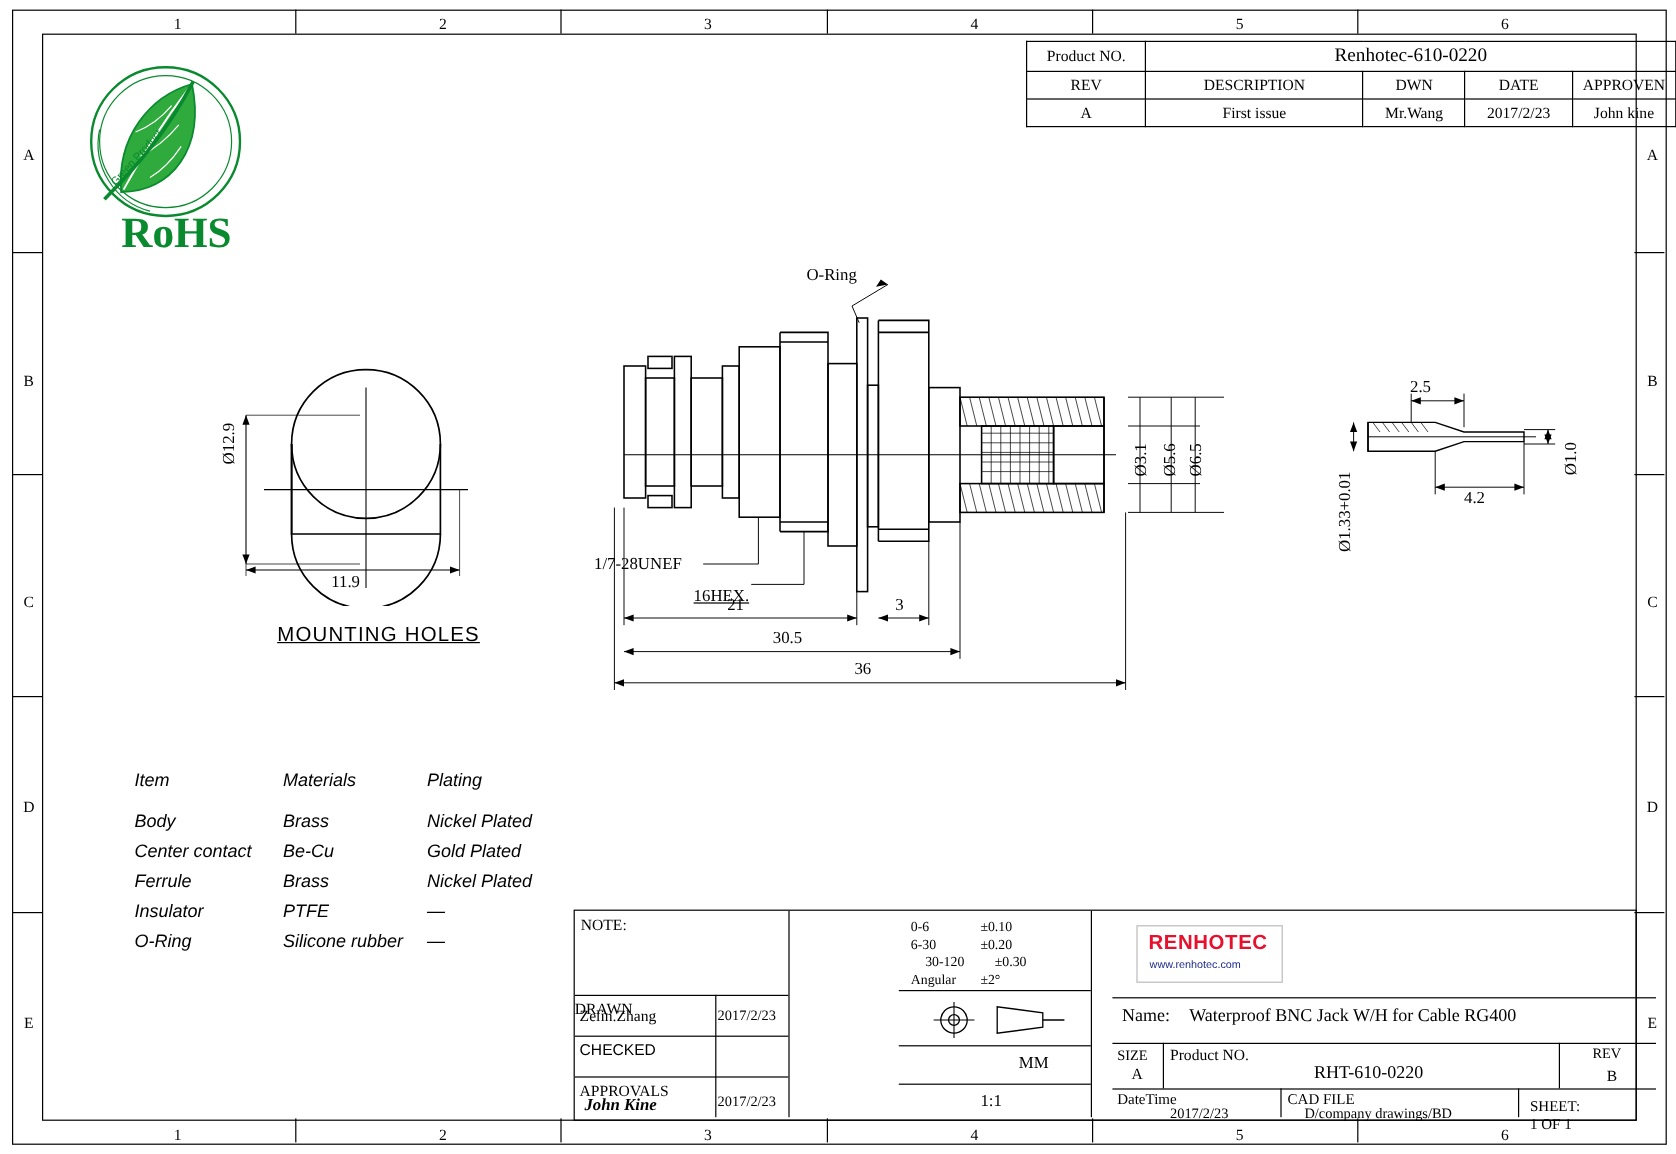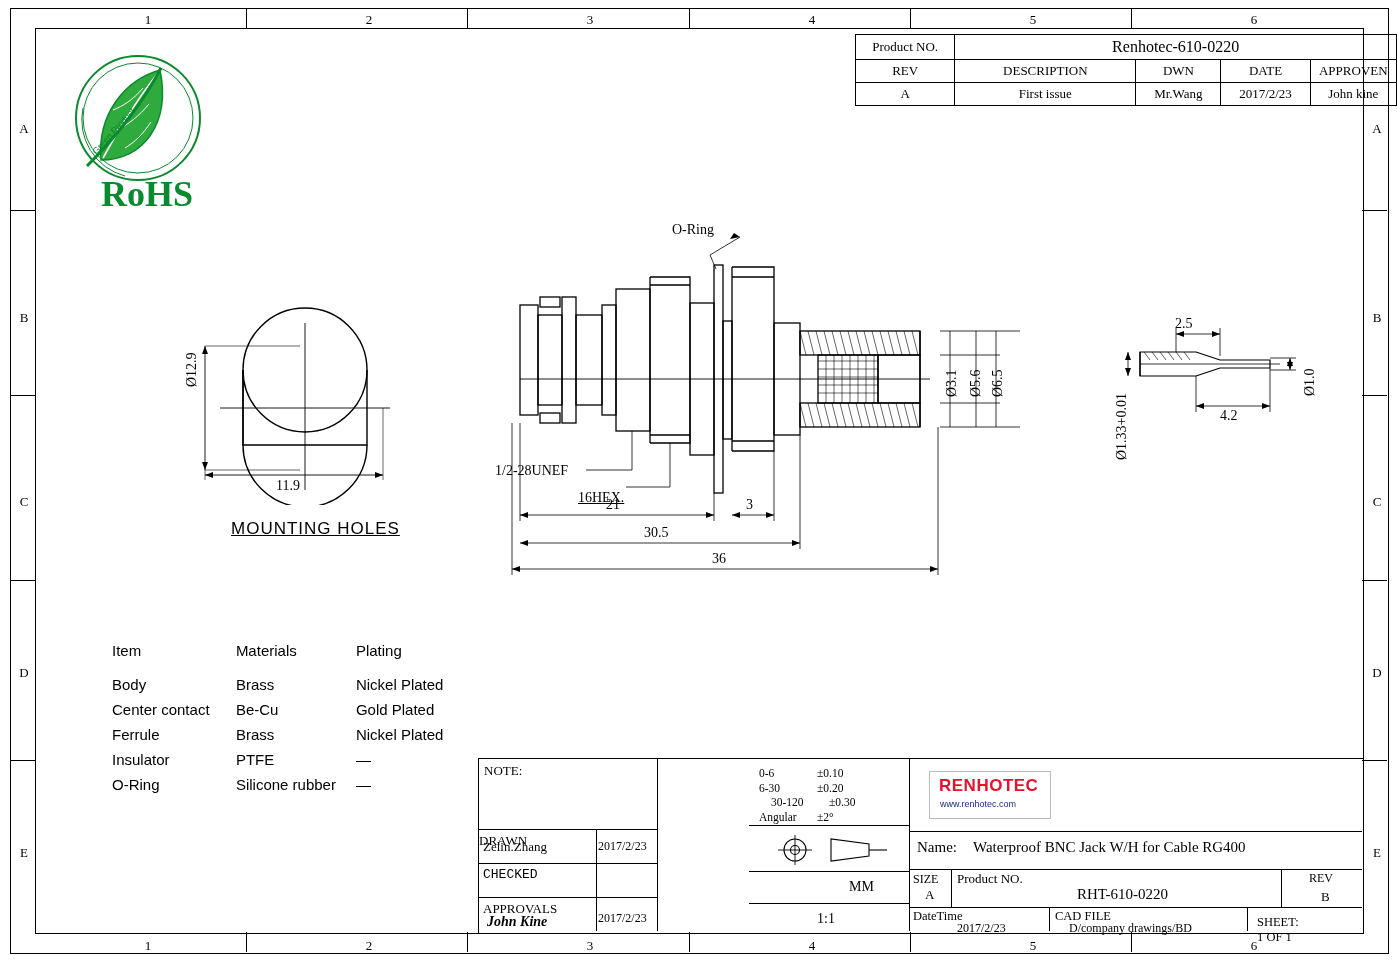--- a/index.html
+++ b/index.html
@@ -271,21 +271,21 @@
         <line x1="300" y1="210" x2="300" y2="324"></line>
 
         <line x1="12" y1="344" x2="438" y2="344"></line>
         <path d="M12 344 l8 -3 v6 z" fill="#000" stroke="none"></path>
         <path d="M438 344 l-8 -3 v6 z" fill="#000" stroke="none"></path>
         <line x1="12" y1="198" x2="12" y2="350"></line>
         <line x1="438" y1="202" x2="438" y2="350"></line>
       </g>
     </svg>
     <div class="abs lbl" style="left:172px;top:-3px;">O-Ring</div>
-    <div class="abs lbl" style="left:-5px;top:238px;">1/2-28UNEF</div>
+    <div class="abs lbl" style="left:-5px;top:238px;">1/7-28UNEF</div>
     <div class="abs lbl underline" style="left:78px;top:265px;">16HEX.</div>
     <div class="abs lbl" style="left:106px;top:272px;">21</div>
     <div class="abs lbl" style="left:246px;top:272px;">3</div>
     <div class="abs lbl" style="left:144px;top:300px;">30.5</div>
     <div class="abs lbl" style="left:212px;top:326px;">36</div>
     <div class="abs lbl" style="left:444px;top:172px;transform:rotate(-90deg);transform-origin:left top;">Ø3.1</div>
     <div class="abs lbl" style="left:468px;top:172px;transform:rotate(-90deg);transform-origin:left top;">Ø5.6</div>
     <div class="abs lbl" style="left:490px;top:172px;transform:rotate(-90deg);transform-origin:left top;">Ø6.5</div>
   </div>
 
@@ -328,21 +328,21 @@
         <path d="M8 42 l-3 8 h6 z" fill="#000" stroke="none"></path>
         <path d="M8 66 l-3 -8 h6 z" fill="#000" stroke="none"></path>
       </g>
     </svg>
     <div class="abs lbl" style="left:55px;top:6px;">2.5</div>
     <div class="abs lbl" style="left:100px;top:98px;">4.2</div>
     <div class="abs lbl" style="left:182px;top:86px;transform:rotate(-90deg);transform-origin:left top;">Ø1.0</div>
     <div class="abs lbl" style="left:-6px;top:150px;transform:rotate(-90deg);transform-origin:left top;">Ø1.33+0.01</div>
   </div>
 
-  <div class="abs" style="left:112px;top:638px;width:360px;">
+  <div class="abs" style="left:112px;top:638px;width:360px;font-style:italic;">
     <div style="display:flex;font-size:15px;line-height:25px;">
       <div style="width:160px;">
         <div>Item</div>
         <div style="height:9px;"></div>
         <div>Body</div>
         <div>Center contact</div>
         <div>Ferrule</div>
         <div>Insulator</div>
         <div>O-Ring</div>
       </div>
@@ -373,21 +373,21 @@
       <div class="abs" style="left:5px;top:4px;font-family:'Liberation Serif',serif;font-size:13px;">NOTE:</div>
       <div class="abs" style="left:0;top:70px;width:178px;height:1px;background:#000;"></div>
       <div class="abs" style="left:0;top:104px;width:178px;height:1px;background:#000;"></div>
       <div class="abs" style="left:0;top:138px;width:178px;height:1px;background:#000;"></div>
       <div class="abs" style="left:117px;top:70px;width:1px;height:102px;background:#000;"></div>
 
       <div class="abs" style="left:0;top:74px;font-family:'Liberation Serif',serif;font-size:13px;">DRAWN</div>
       <div class="abs" style="left:4px;top:80px;font-family:'Liberation Serif',serif;font-size:13px;">Zelin.Zhang</div>
       <div class="abs" style="left:119px;top:80px;font-family:'Liberation Serif',serif;font-size:12px;">2017/2/23</div>
 
-      <div class="abs" style="left:4px;top:108px;font-family:Liberation Mono, monospace;font-size:13px;">CHECKED</div>
+      <div class="abs" style="left:4px;top:108px;font-family:Liberation Sans, sans-serif;font-size:13px;">CHECKED</div>
       <div class="abs" style="left:4px;top:122px;font-family:'Liberation Serif',serif;font-size:13px;"></div>
       <div class="abs" style="left:119px;top:116px;font-family:'Liberation Serif',serif;font-size:12px;"></div>
 
       <div class="abs" style="left:4px;top:142px;font-family:'Liberation Serif',serif;font-size:13px;">APPROVALS</div>
       <div class="abs" style="left:8px;top:155px;font-family:'Liberation Serif',serif;font-size:14px;font-style:italic;font-weight:bold;">John Kine</div>
       <div class="abs" style="left:119px;top:152px;font-family:'Liberation Serif',serif;font-size:12px;">2017/2/23</div>
     </div>
 
 
     <div class="abs" style="left:270px;top:0;width:160px;height:172px;border-right:1px solid #000;">
@@ -422,21 +422,21 @@
           <line x1="22" y1="2" x2="22" y2="32" stroke="#000" stroke-width="0.9"></line>
           <path d="M58 6 L58 28 L96 23 L96 11 Z" fill="none" stroke="#000" stroke-width="1.1"></path>
           <line x1="96" y1="17" x2="114" y2="17" stroke="#000" stroke-width="1.1"></line>
         </svg>
       </div>
 
       <div class="abs" style="left:66px;top:120px;font-family:'Liberation Serif',serif;font-size:14px;margin-left:34px;">MM</div>
       <div class="abs" style="left:68px;top:152px;font-family:'Liberation Serif',serif;font-size:14px;">1:1</div>
     </div>
 
-    <div class="abs" style="left:430px;top:0;width:374px;height:172px;">
+    <div class="abs" style="left:448px;top:0;width:374px;height:172px;">
       <div class="abs" style="left:0;top:72px;width:453px;height:1px;background:#000;"></div>
       <div class="abs" style="left:0;top:110px;width:453px;height:1px;background:#000;"></div>
       <div class="abs" style="left:0;top:148px;width:453px;height:1px;background:#000;"></div>
 
       <div class="abs" style="left:20px;top:12px;width:120px;height:46px;border:1px solid #bbb;">
         <div class="abs rh-red" style="left:9px;top:4px;font-family:'Liberation Sans',sans-serif;font-size:17px;letter-spacing:0.5px;">RENHOTEC</div>
         <div class="abs" style="left:10px;top:27px;font-family:'Liberation Sans',sans-serif;font-size:9px;color:#1d2b8a;">www.renhotec.com</div>
       </div>
 
       <div class="abs" style="left:8px;top:80px;font-family:'Liberation Serif',serif;font-size:15px;">Name:</div>

